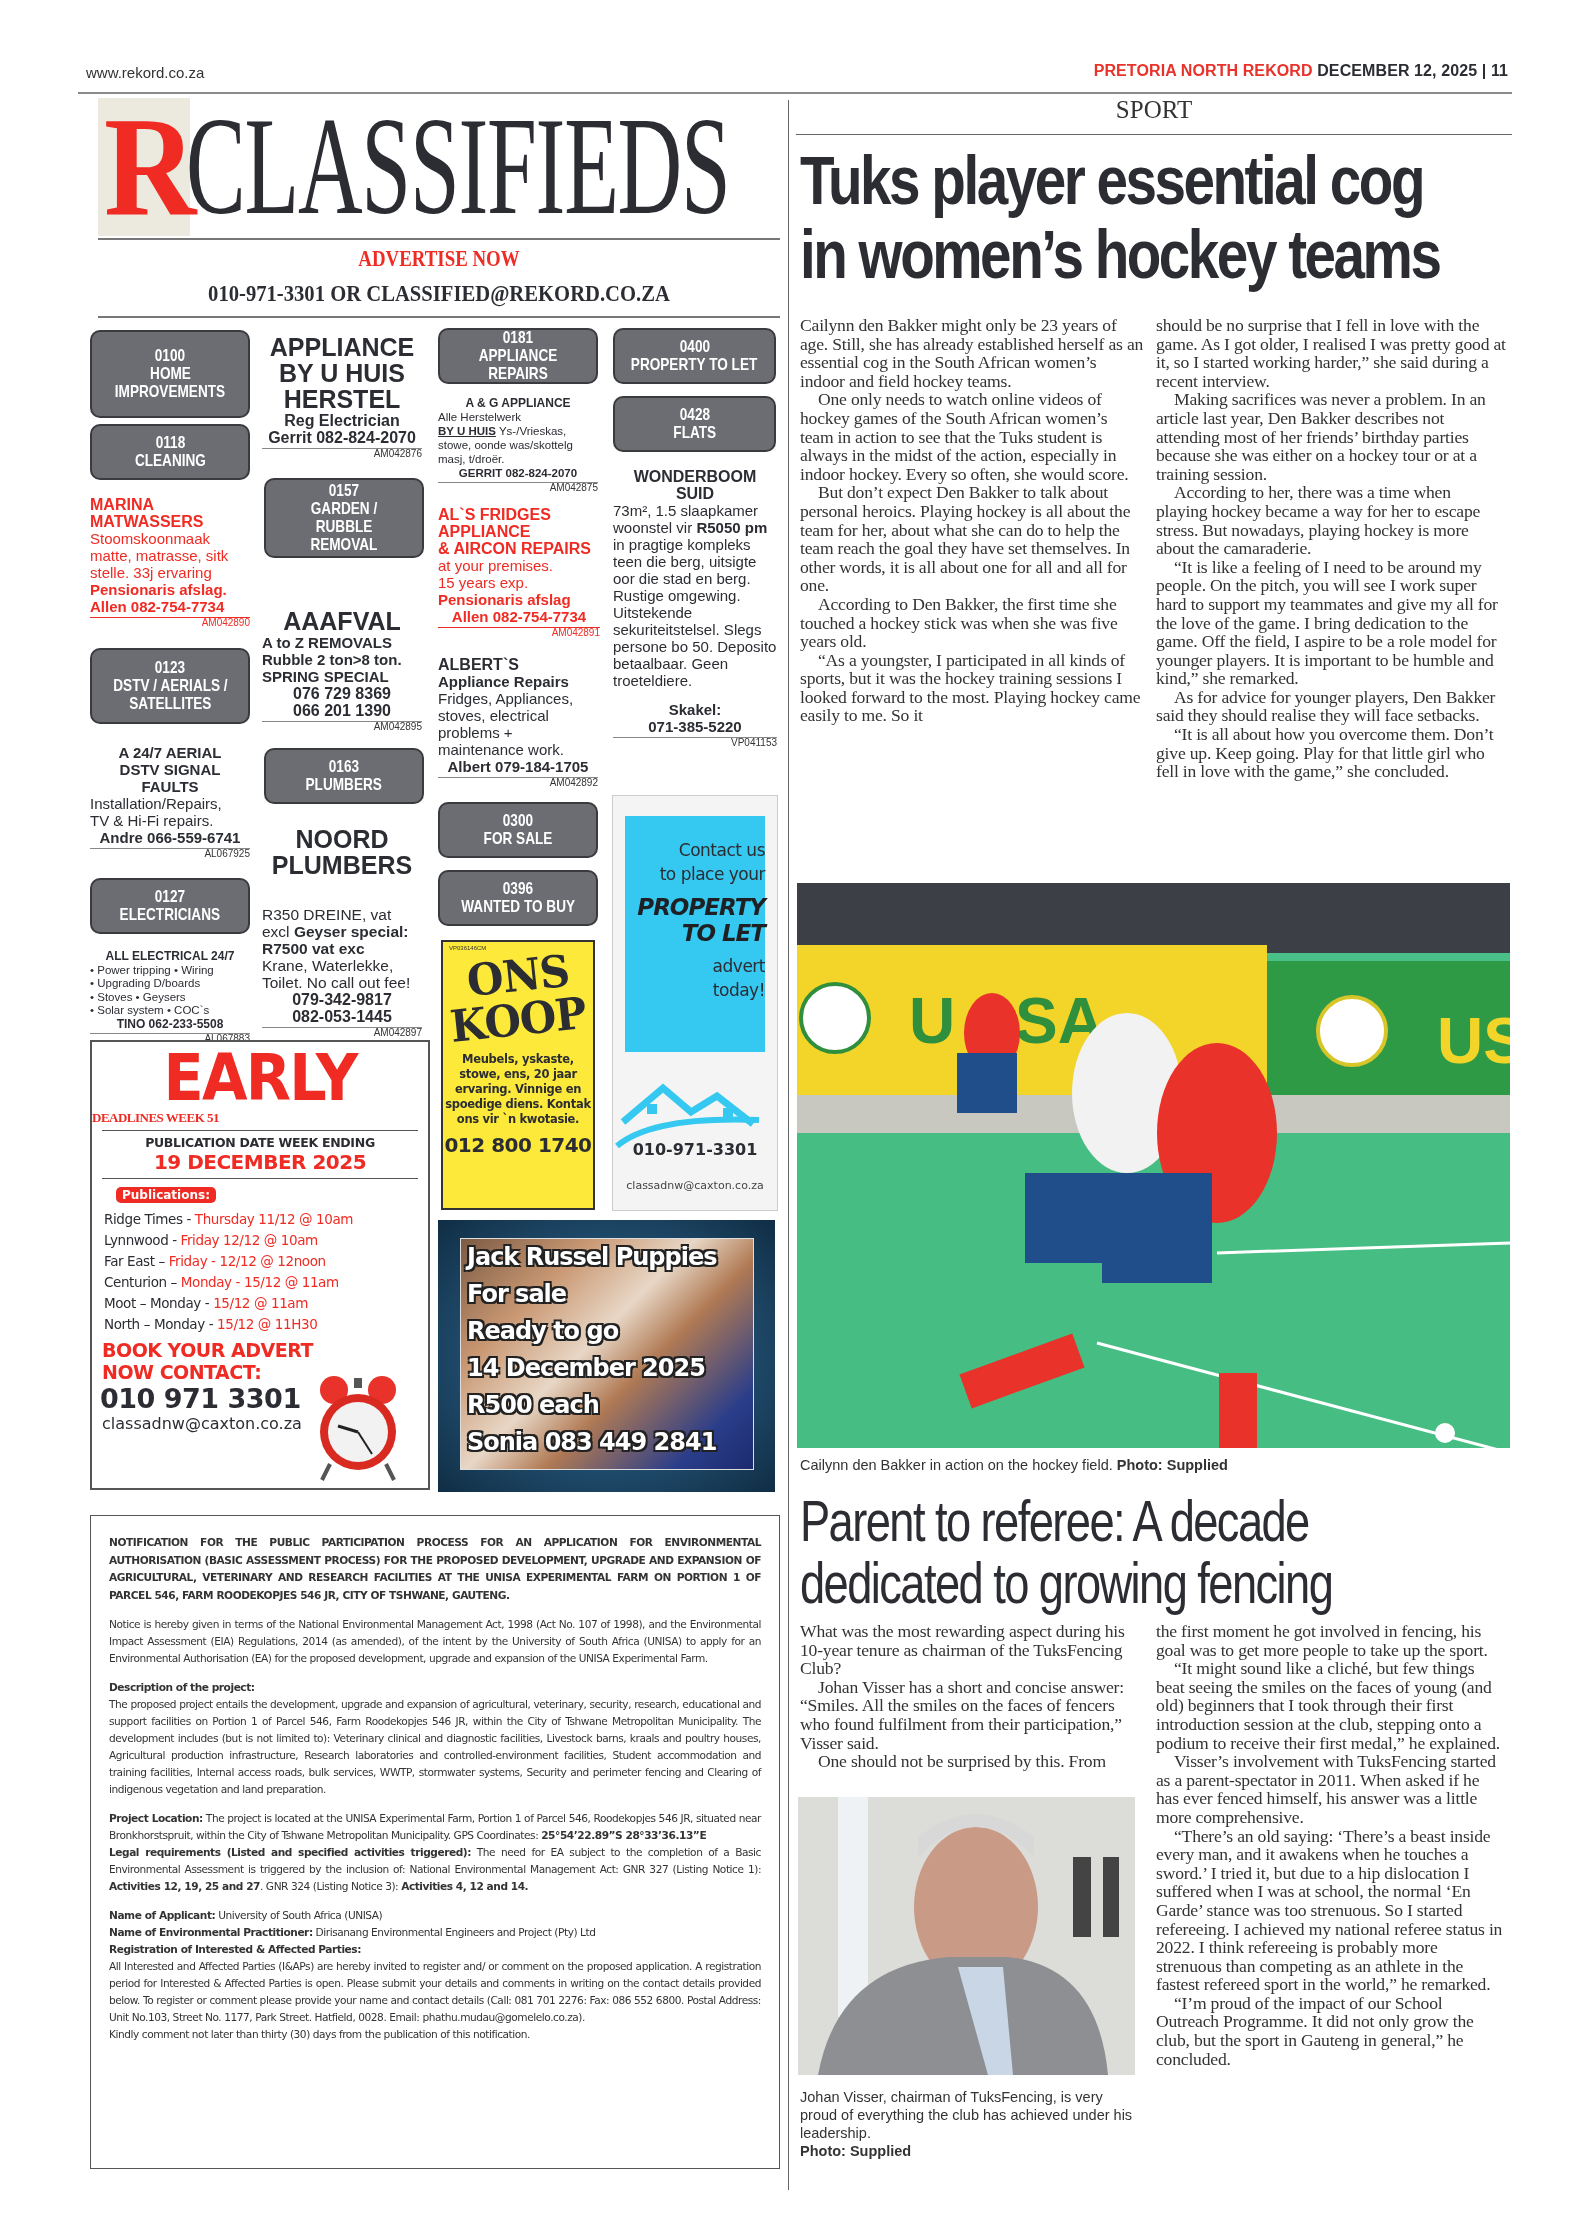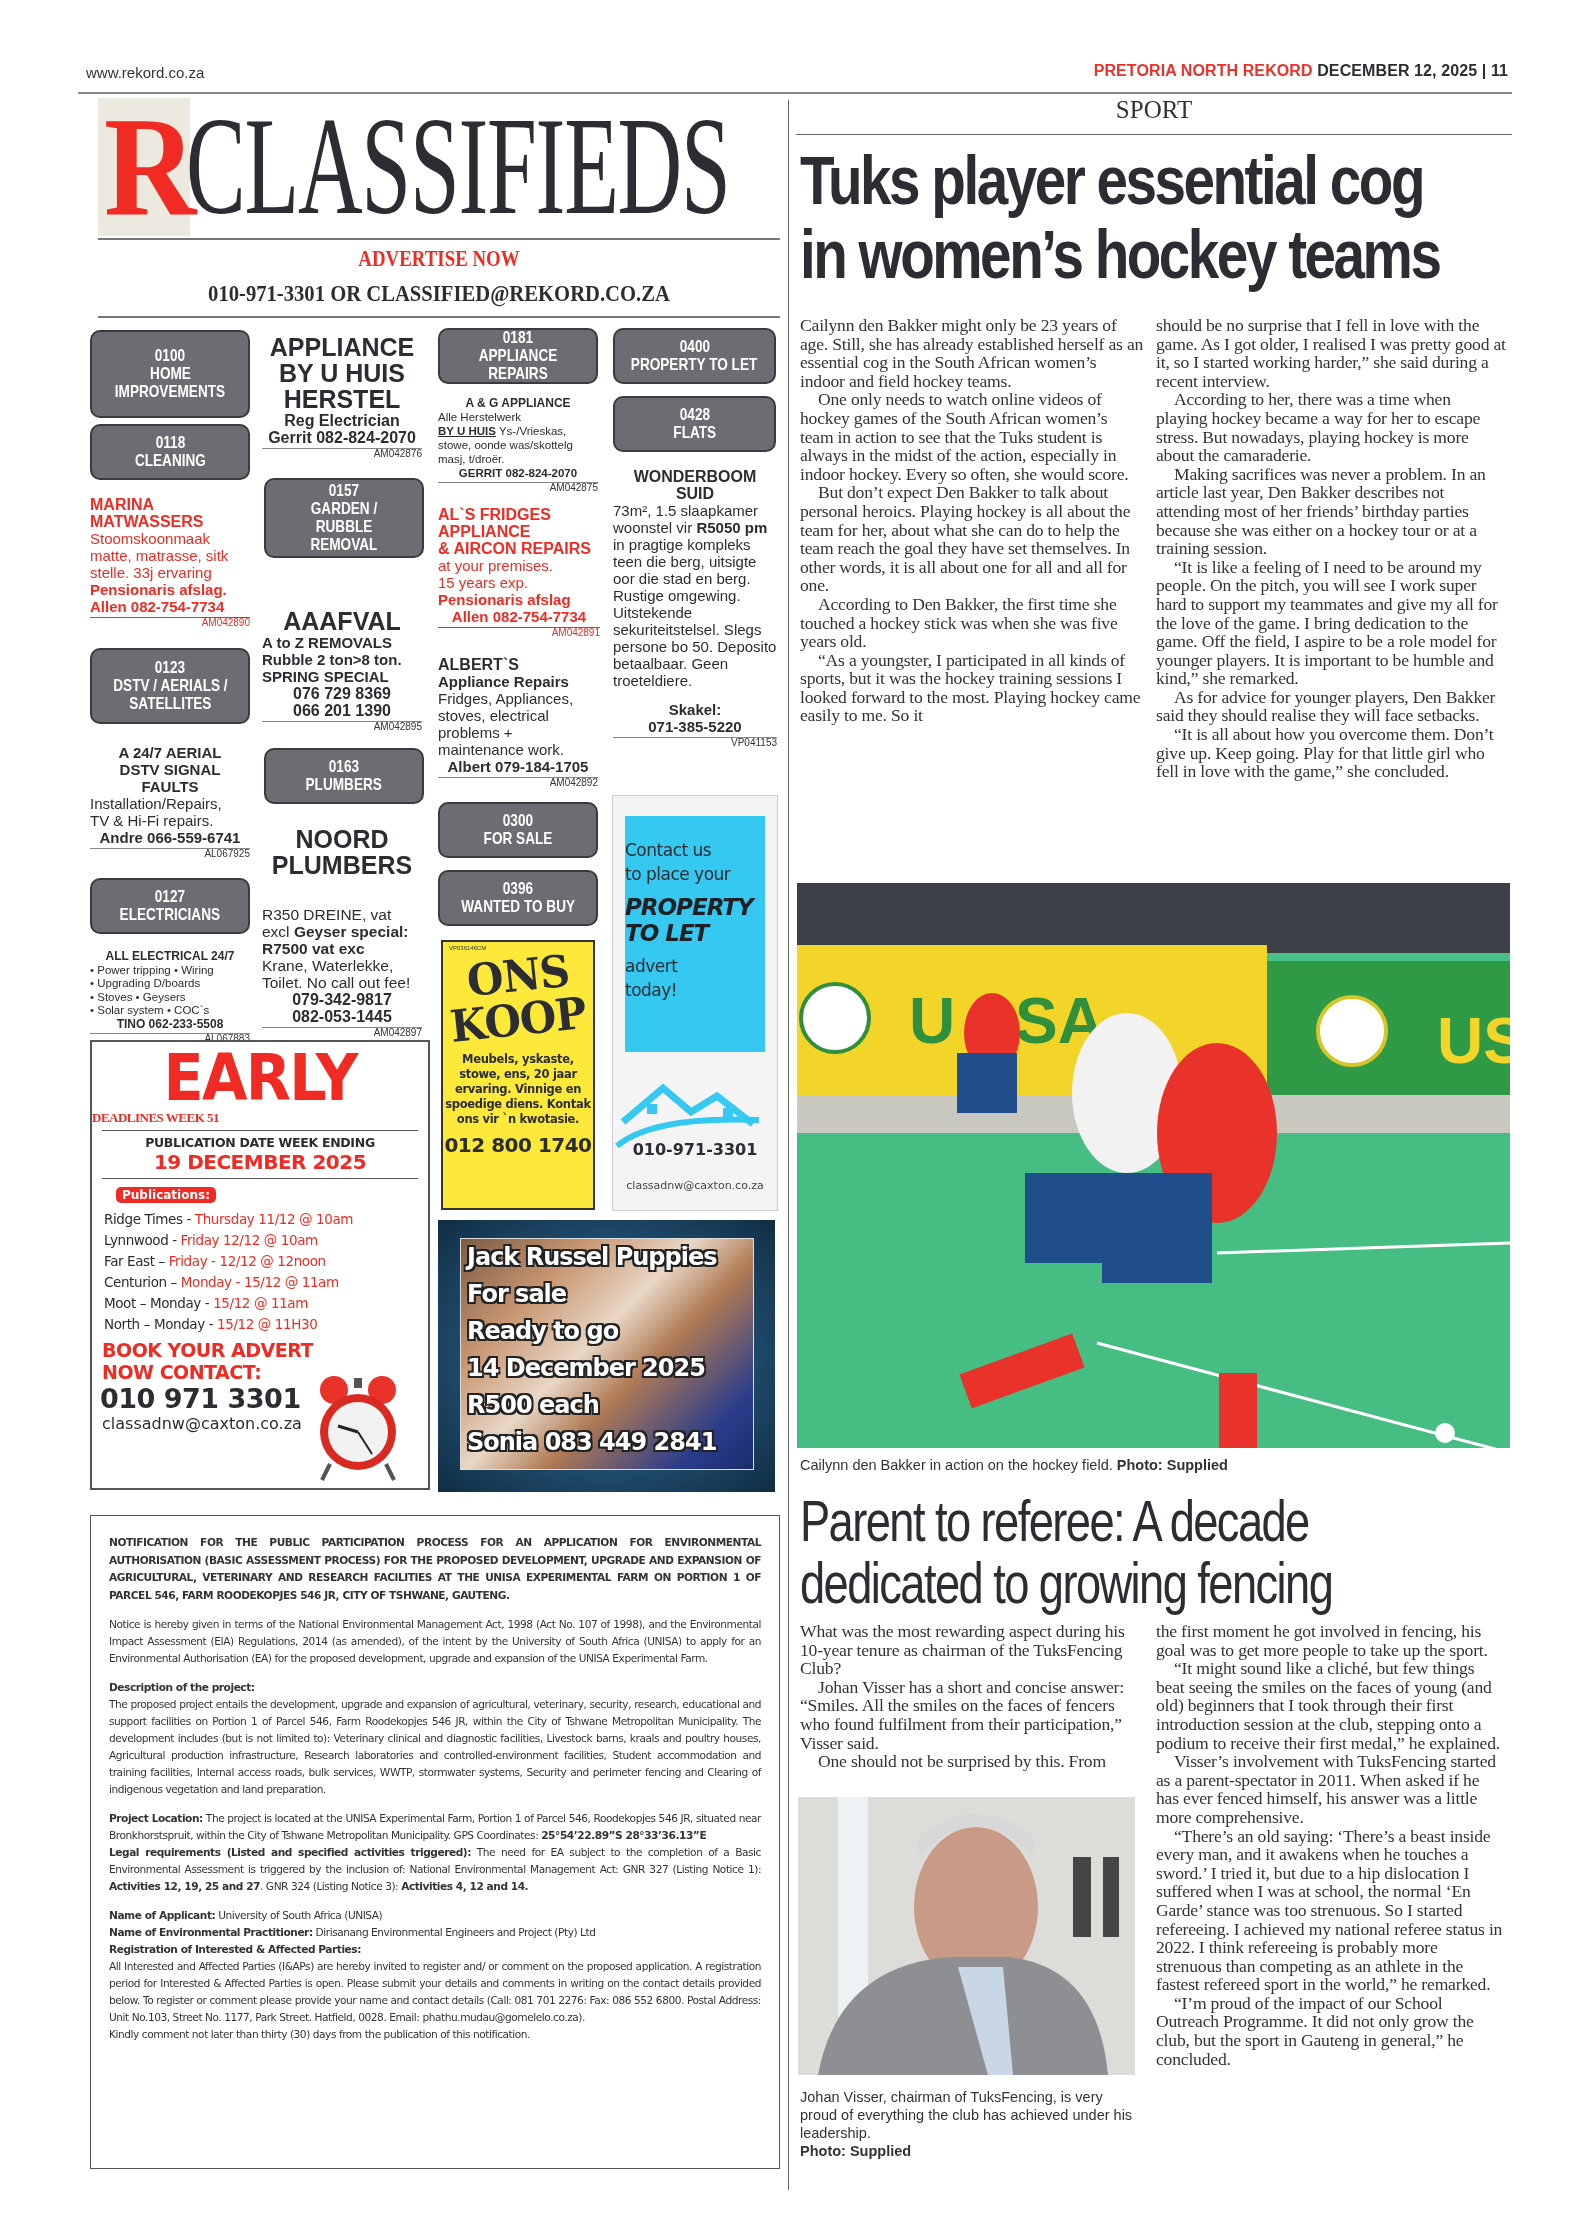--- a/index.html
+++ b/index.html
@@ -42,21 +42,21 @@
 .early .mail{font-family:"DejaVu Sans",sans-serif;font-size:16px;padding-left:10px}
 .clock{position:absolute;right:24px;bottom:4px;width:92px;height:112px}
 
 .onskoop{left:441px;top:940px;width:154px;height:270px;background:#fde93a;border:2px solid #333;text-align:center}
 .onskoop .code{font-size:6px;text-align:left;padding:3px 6px;color:#333}
 .onskoop .bigt{font-family:"DejaVu Serif",serif;font-weight:bold;font-size:44px;line-height:44px;color:#2b2d33;transform:rotate(-6deg) scaleX(.95);letter-spacing:-1px}
 .onskoop .body{font-family:"DejaVu Sans",sans-serif;font-weight:bold;font-size:11.5px;line-height:15px;margin-top:10px;letter-spacing:-.3px}
 .onskoop .ph{font-family:"DejaVu Sans",sans-serif;font-weight:bold;font-size:20px;margin-top:6px;letter-spacing:-.5px}
 
 .prop{left:612px;top:795px;width:166px;height:416px;background:#f4f4f4;border:1px solid #ccc}
-.prop .blue{margin:20px 12px 0;height:236px;background:#35c8f0;text-align:left;padding-top:22px}
+.prop .blue{margin:20px 12px 0;height:236px;background:#35c8f0;text-align:right;padding-top:22px}
 .prop .blue .a{font-family:"DejaVu Sans",sans-serif;font-size:17px;line-height:24px;color:#2b2d33;letter-spacing:-.5px}
 .prop .blue .b{font-family:"DejaVu Sans",sans-serif;font-weight:bold;font-style:italic;font-size:23px;line-height:26px;margin:8px 0;letter-spacing:-1px;color:#1f2024}
 .prop .house{margin:28px auto 0;width:150px;height:70px}
 .prop .ph{text-align:center;font-family:"DejaVu Sans",sans-serif;font-weight:bold;font-size:16px;margin-top:-14px}
 .prop .mail{text-align:center;font-family:"DejaVu Sans",sans-serif;font-size:11px;margin-top:20px;color:#444}
 
 .pups{left:438px;top:1220px;width:337px;height:272px;background:radial-gradient(ellipse at 50% 50%,#5c6b80 0%,#1f4a6a 60%,#102d44 100%)}
 .pups .inner{position:absolute;left:22px;top:18px;width:294px;height:232px;border:1px solid #ddd;background:linear-gradient(135deg,#7b5a44 0%,#c99873 25%,#e8d7c6 45%,#b07a54 60%,#2a3d8a 85%,#1c2b6e 100%)}
 .pups .line{font-family:"DejaVu Sans",sans-serif;font-weight:bold;font-size:24px;line-height:37px;color:#fff;padding-left:6px;letter-spacing:-1px;text-shadow:-2px -2px 0 #222,2px -2px 0 #222,-2px 2px 0 #222,2px 2px 0 #222}
 
@@ -320,22 +320,22 @@
 
 <div class="abs col" style="left:800px;top:316px;width:345px">
   <p class="first">Cailynn den Bakker might only be 23 years of age. Still, she has already established herself as an essential cog in the South African women’s indoor and field hockey teams.</p>
   <p>One only needs to watch online videos of hockey games of the South African women’s team in action to see that the Tuks student is always in the midst of the action, especially in indoor hockey. Every so often, she would score.</p>
   <p>But don’t expect Den Bakker to talk about personal heroics. Playing hockey is all about the team for her, about what she can do to help the team reach the goal they have set themselves. In other words, it is all about one for all and all for one.</p>
   <p>According to Den Bakker, the first time she touched a hockey stick was when she was five years old.</p>
   <p>“As a youngster, I participated in all kinds of sports, but it was the hockey training sessions I looked forward to the most. Playing hockey came easily to me. So it</p>
 </div>
 <div class="abs col" style="left:1156px;top:316px;width:350px">
   <p class="first">should be no surprise that I fell in love with the game. As I got older, I realised I was pretty good at it, so I started working harder,” she said during a recent interview.</p>
+  <p>Making sacrifices was never a problem. In an article last year, Den Bakker describes not attending most of her friends’ birthday parties because she was either on a hockey tour or at a training session.</p>
   <p>According to her, there was a time when playing hockey became a way for her to escape stress. But nowadays, playing hockey is more about the camaraderie.</p>
-  <p>Making sacrifices was never a problem. In an article last year, Den Bakker describes not attending most of her friends’ birthday parties because she was either on a hockey tour or at a training session.</p>
   <p>“It is like a feeling of I need to be around my people. On the pitch, you will see I work super hard to support my teammates and give my all for the love of the game. I bring dedication to the game. Off the field, I aspire to be a role model for younger players. It is important to be humble and kind,” she remarked.</p>
   <p>As for advice for younger players, Den Bakker said they should realise they will face setbacks.</p>
   <p>“It is all about how you overcome them. Don’t give up. Keep going. Play for that little girl who fell in love with the game,” she concluded.</p>
 </div>
 
 <div class="abs photo1">
   <svg width="713" height="565" viewBox="0 0 713 565">
     <rect x="0" y="0" width="713" height="70" fill="#3c4046"></rect>
     <rect x="0" y="62" width="470" height="150" fill="#f3d52a"></rect>
     <rect x="470" y="78" width="243" height="140" fill="#2f9a45"></rect>

